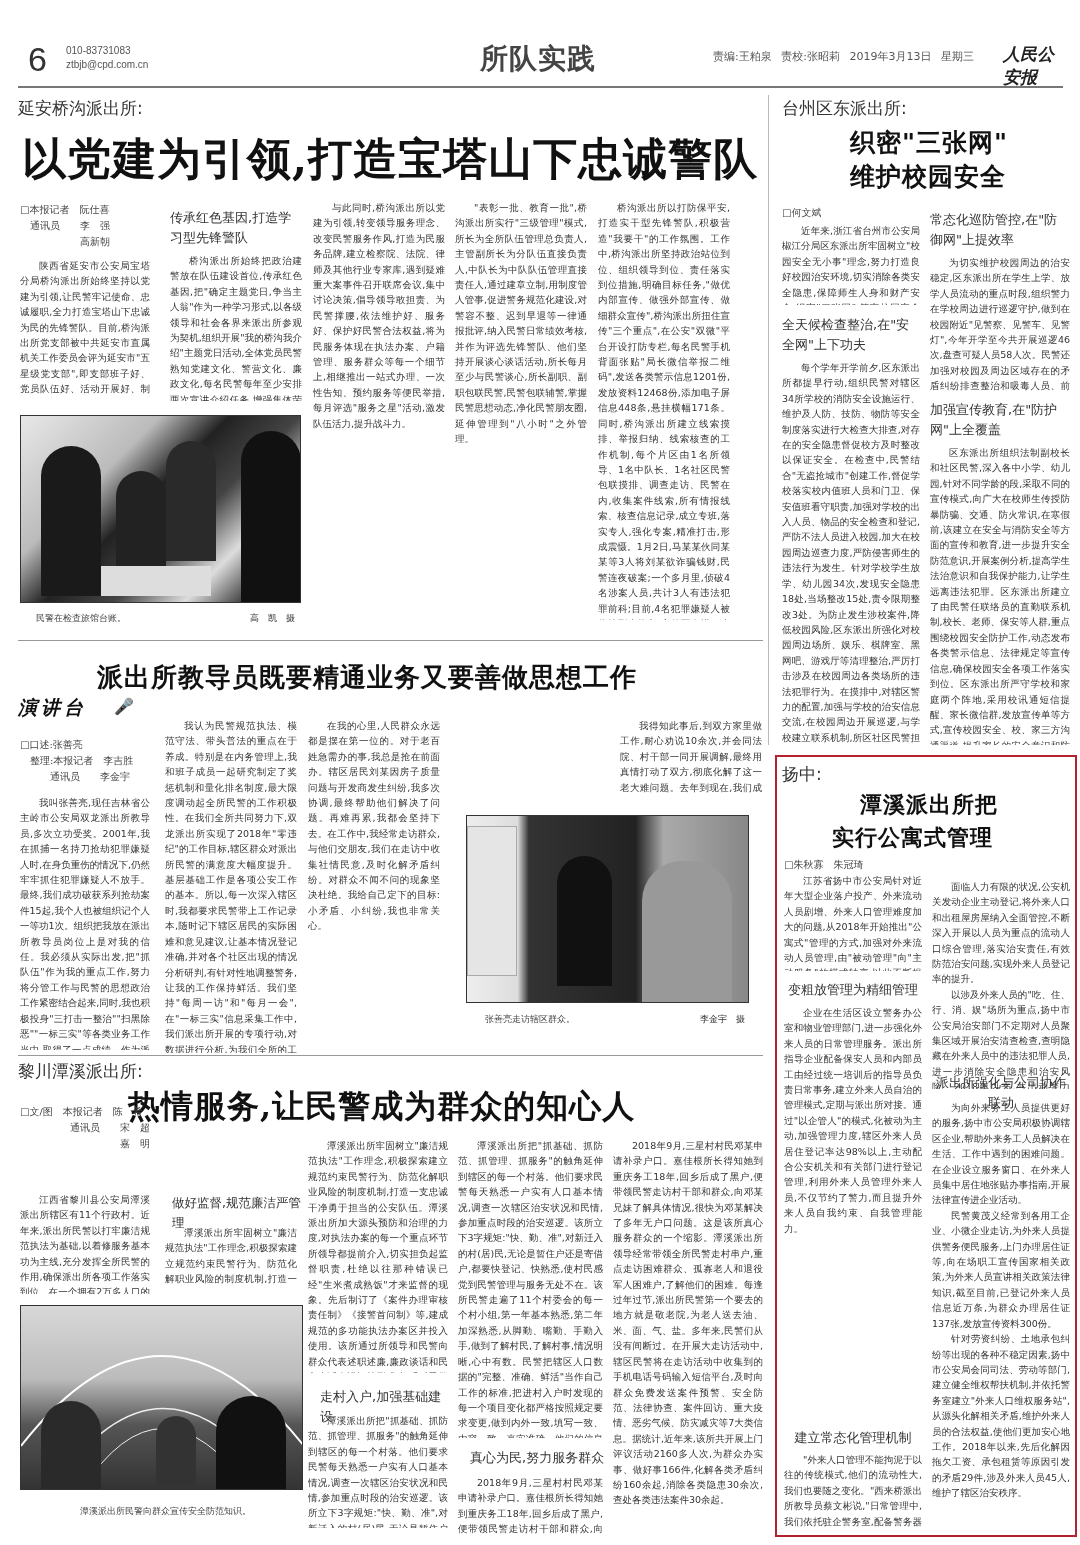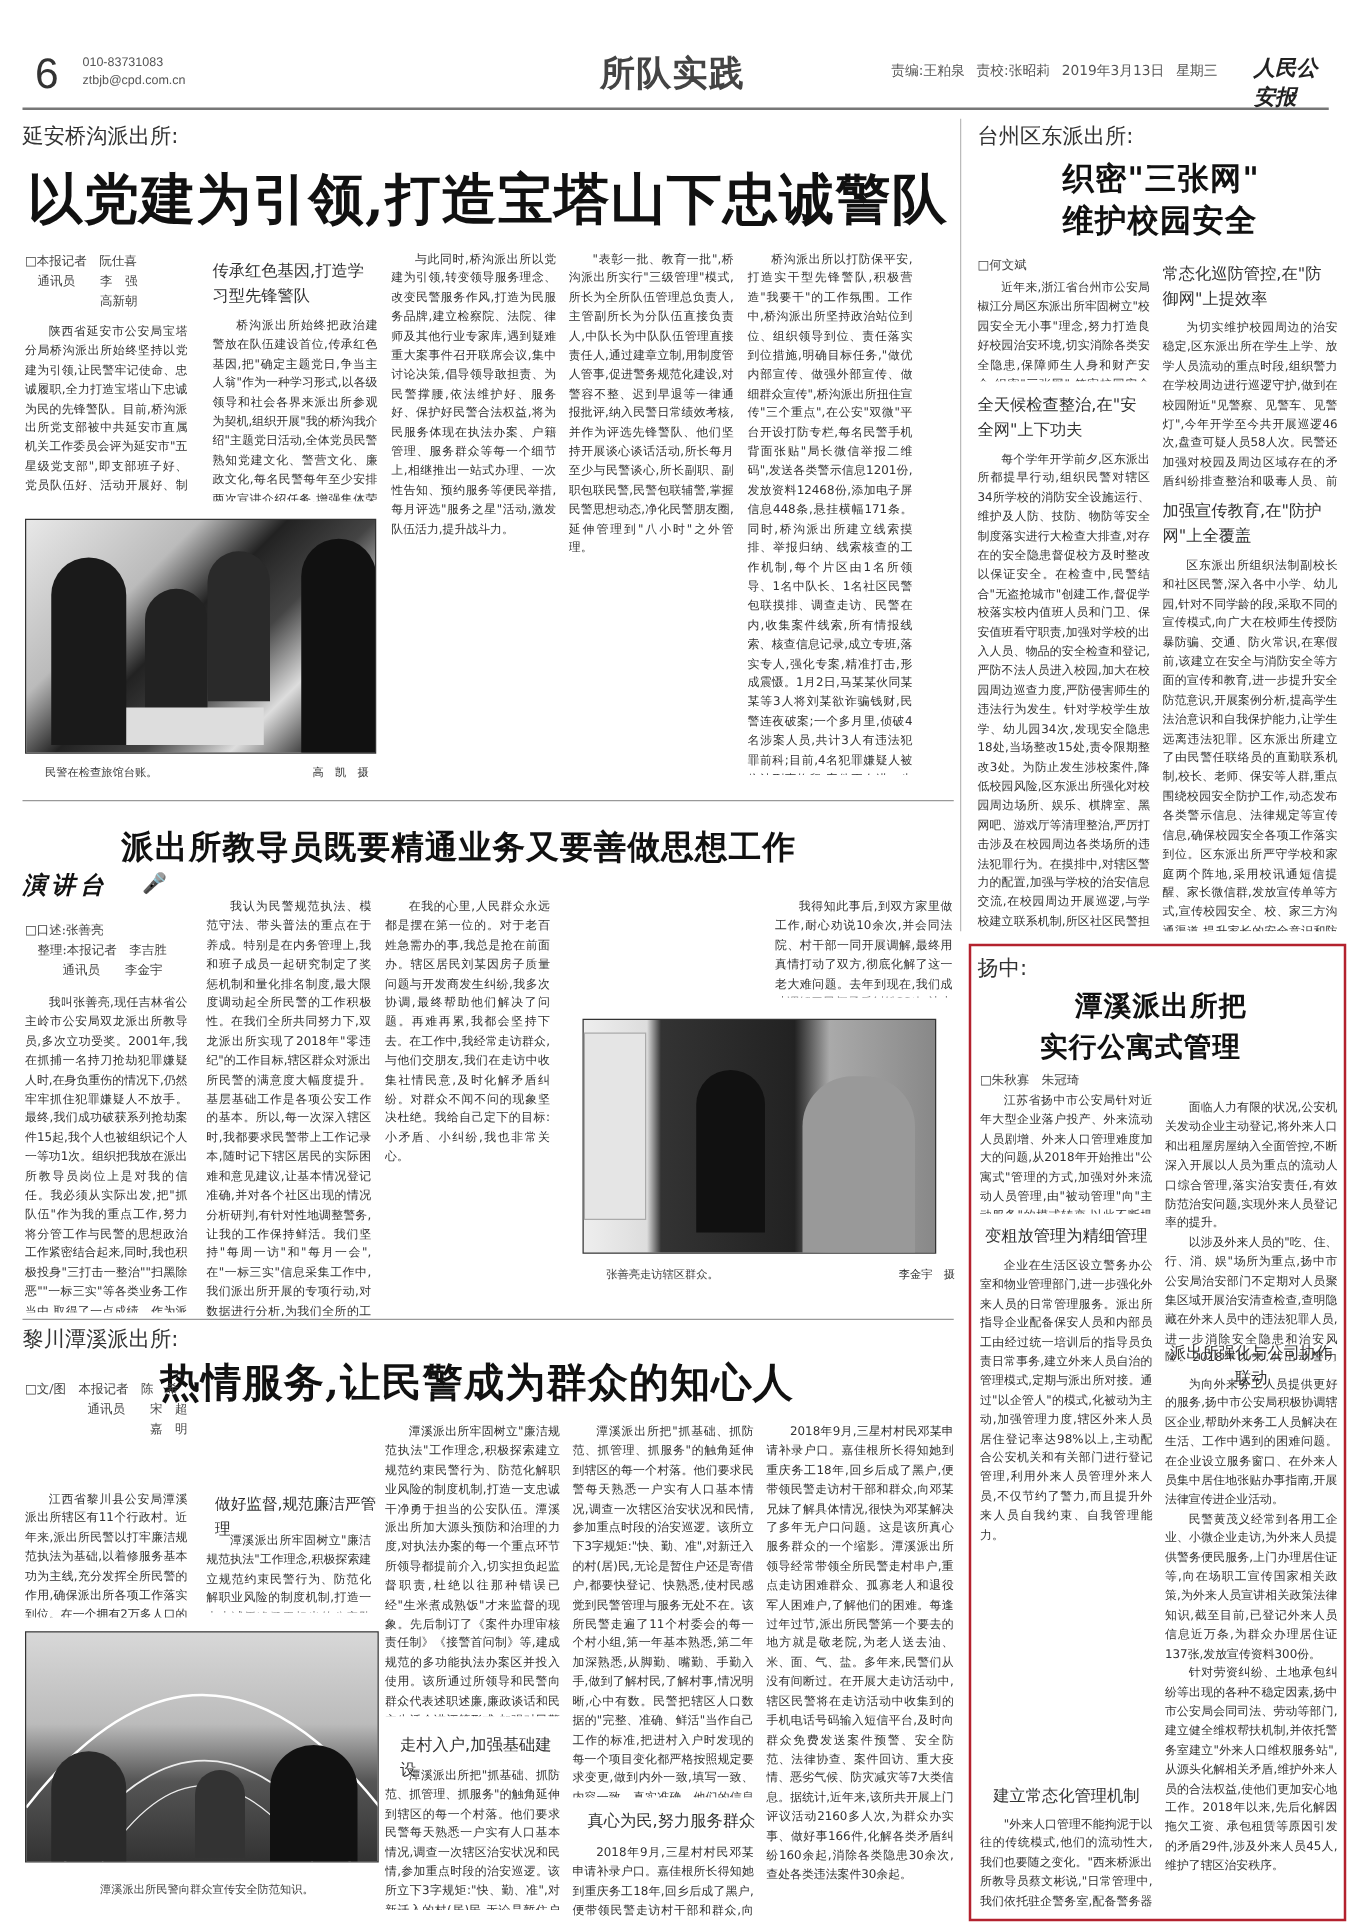--- a/index.html
+++ b/index.html
@@ -143,21 +143,21 @@
 <div class="col" style="left:620px;top:718px;width:142px;height:80px;">
     <p>我得知此事后,到双方家里做工作,耐心劝说10余次,并会同法院、村干部一同开展调解,最终用真情打动了双方,彻底化解了这一老大难问题。去年到现在,我们成功调解了民间矛盾纠纷23次,让大事化小、小事化了。</p>
   </div>
 
 <div class="photo" style="left:466px;top:815px;width:283px;height:188px;background:linear-gradient(90deg,#eee 0%,#ddd 18%,#333 22%,#222 60%,#aaa 70%,#888 100%);">
   <div style="position:absolute;left:0;top:10px;width:50px;height:150px;background:#e5e5e5;border:1px solid #aaa;"></div>
   <div style="position:absolute;left:90px;top:40px;width:55px;height:130px;background:#111;border-radius:28px 28px 0 0;"></div>
   <div style="position:absolute;left:175px;top:45px;width:90px;height:145px;background:#999;border-radius:40px 40px 0 0;"></div>
 </div>
 <div class="caption" style="left:485px;top:1013px;">张善亮走访辖区群众。</div>
-<div class="credit" style="left:700px;top:1013px;margin-left:19px;">李金宇　摄</div>
+<div class="credit" style="left:700px;top:1013px;">李金宇　摄</div>
 
 <div class="hrule" style="left:18px;top:1055px;width:745px;"></div>
 
 <div class="red-box"></div>
 <div class="kicker" style="left:782px;top:763px;">扬中:</div>
 <div class="headline" style="left:860px;top:790px;font-size:22px;">潭溪派出所把</div>
 <div class="headline" style="left:832px;top:823px;font-size:22px;">实行公寓式管理</div>
 <div class="byline" style="left:784px;top:857px;">□朱秋寡　朱冠琦</div>
 
 <div class="col" style="left:784px;top:873px;width:138px;height:98px;">

